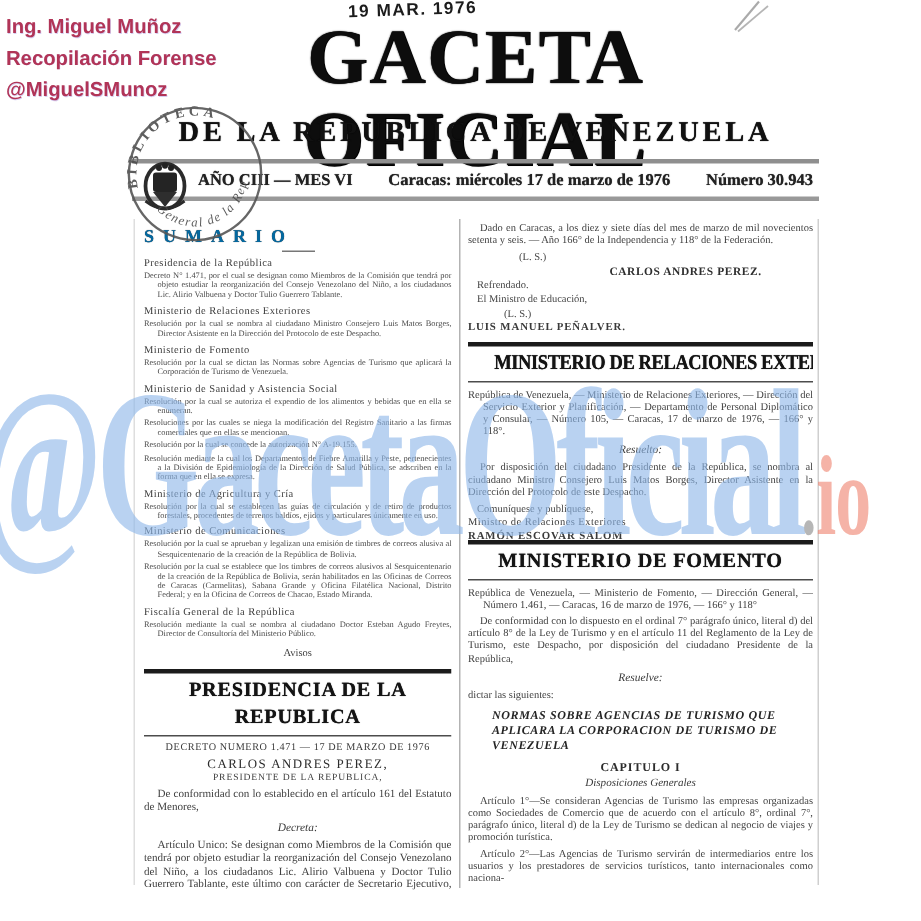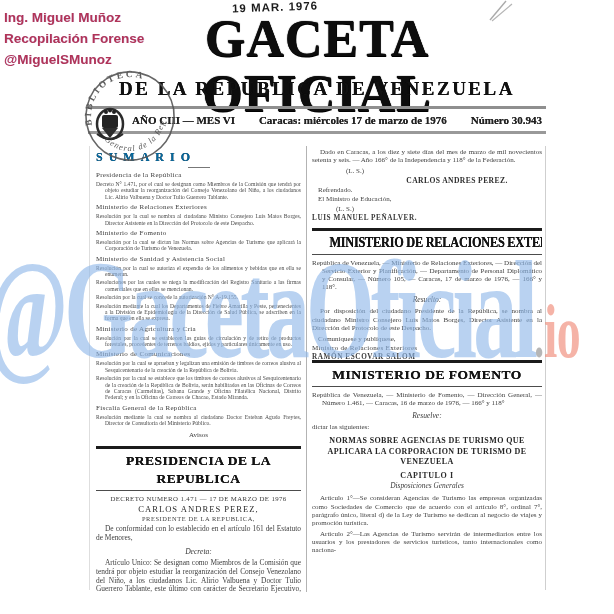--- a/index.html
+++ b/index.html
@@ -74,22 +74,22 @@
   .sig-plain{font-size:7px;color:#444;margin:1px 0 1px 6px;}
   .sig-right{font-size:7px;color:#3a3a3a;text-align:left;margin:1px 10px 0 0;letter-spacing:0.3px;}
   .sig-right.name{font-weight:bold;font-size:7.2px;letter-spacing:0.6px;margin-right:24px;}
 
   .decreto-line{text-align:center;font-size:6.8px;letter-spacing:0.4px;color:#3a3a3a;margin:4px 0 2px;}
   .pres-name{text-align:center;font-size:8.6px;font-weight:normal;letter-spacing:1px;color:#2c2c2c;margin:1px 0;}
   .pres-title{text-align:center;font-size:6.4px;letter-spacing:0.6px;color:#3e3e3e;margin:0 0 3px;}
   .ap{font-size:7.4px;line-height:1.2;text-align:justify;color:#414141;margin:0 0 2px;}
   .ap.indent{text-indent:9px;}
 
-  .normas-title{text-align:center;font-weight:bold;font-size:8px;line-height:1.3;
-    letter-spacing:0.4px;color:#252525;margin:5px 1px 4px;}
+  .normas-title{font-weight:bold;font-size:8px;line-height:1.3;
+    letter-spacing:0.4px;color:#252525;margin:5px 16px 4px;font-style:italic;}
   .capitulo{text-align:center;font-weight:bold;font-size:8px;letter-spacing:0.6px;color:#2c2c2c;margin:2px 0 1px;}
   .capitulo-sub{text-align:center;font-style:italic;font-size:7.4px;color:#3c3c3c;margin:0 0 4px;}
   .dictar{font-size:7px;color:#414141;margin:0 0 2px;}
 
   
   .watermark{position:absolute;left:-14px;top:240px;z-index:30;white-space:nowrap;
     font-family:"Liberation Serif", serif;font-weight:bold;font-size:140px;line-height:1;
     letter-spacing:-6px;transform:scaleX(0.63);transform-origin:left top;opacity:0.62;
     pointer-events:none;}
   .wm-main{color:#8fb8ea;}
@@ -221,20 +221,21 @@
     <div class="sig-plain">Comuníquese y publíquese,</div>
     <div class="sig-right">Ministro de Relaciones Exteriores</div>
     <div class="sig-right name">RAMÓN ESCOVAR SALOM</div>
   </div>
 
   <div class="col-right-b3">
     <div class="sec-box">
       <span class="sec-title roman">MINISTERIO DE FOMENTO</span>
     </div>
     <p class="bp hang">República de Venezuela, — Ministerio de Fomento, — Dirección General, — Número 1.461, — Caracas, 16 de marzo de 1976, — 166° y 118°</p>
+    <p class="bp indent">De conformidad con lo dispuesto en el ordinal 7° parágrafo único, literal d) del artículo 8° de la Ley de Turismo y en el artículo 11 del Reglamento de la Ley de Turismo, este Despacho, por disposición del ciudadano Presidente de la República,</p>
     <div class="label-italic">Resuelve:</div>
     <div class="dictar">dictar las siguientes:</div>
     <div class="normas-title">NORMAS SOBRE AGENCIAS DE TURISMO QUE APLICARA LA CORPORACION DE TURISMO DE VENEZUELA</div>
     <div class="capitulo">CAPITULO I</div>
     <div class="capitulo-sub">Disposiciones Generales</div>
     <p class="bp indent">Artículo 1°—Se consideran Agencias de Turismo las empresas organizadas como Sociedades de Comercio que de acuerdo con el artículo 8°, ordinal 7°, parágrafo único, literal d) de la Ley de Turismo se dedican al negocio de viajes y promoción turística.</p>
     <p class="bp indent">Artículo 2°—Las Agencias de Turismo servirán de intermediarios entre los usuarios y los prestadores de servicios turísticos, tanto internacionales como naciona-</p>
   </div>
 
   <div class="watermark">

